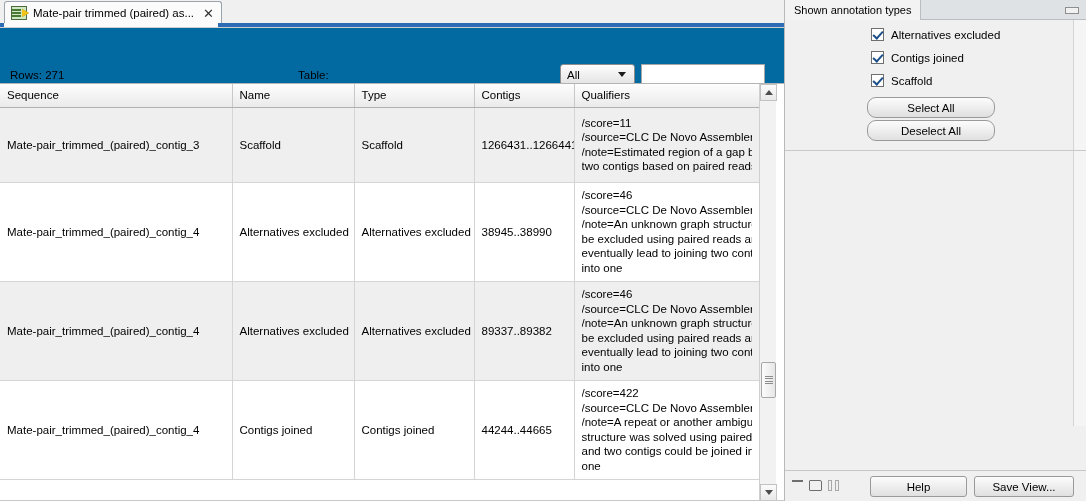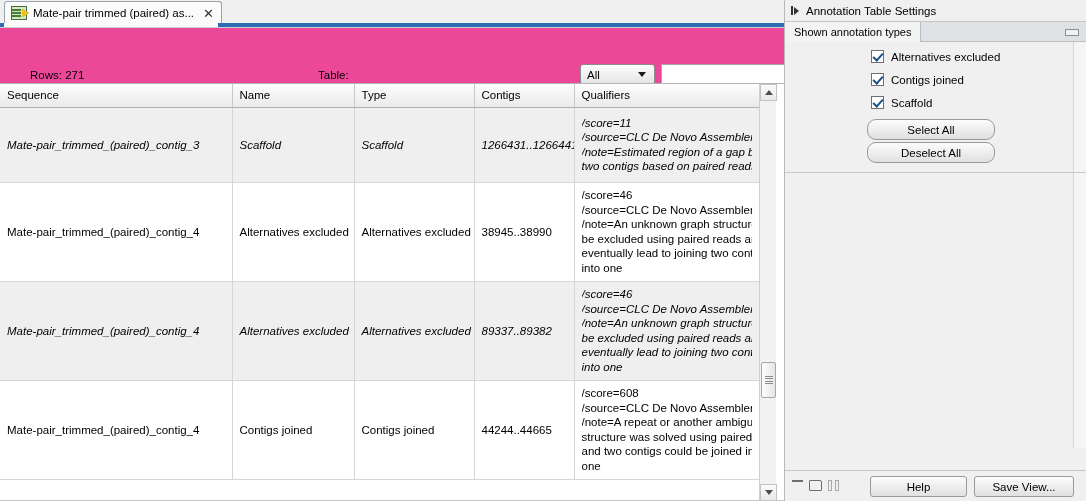--- a/index.html
+++ b/index.html
@@ -54,21 +54,21 @@
   .ico-tablearrow .arw {
     position: absolute; right: -2px; top: 3px; width: 0; height: 0;
     border-left: 7px solid #f0c419;
     border-top: 4px solid transparent; border-bottom: 4px solid transparent;
     filter: drop-shadow(0 0 0.5px #8a6d00);
   }
 
   
   .main {
     position: absolute; left: 0; top: 27px; width: 784px; height: 474px;
-    background: #ec4899; border-top: 1px solid #cfcfcf; padding-left: 20px;
+    background: #0369a1; border-top: 1px solid #cfcfcf;
   }
   .filterbar {
     position: relative; height: 55px;
   }
   .rows-label { position: absolute; left: 10px; top: 41px; font-size: 11.5px; }
   .filter-label { position: absolute; left: 298px; top: 41px; font-size: 11.5px; }
 
   .combo {
     position: absolute; left: 560px; top: 36px; width: 75px; height: 21px;
     background: linear-gradient(#fdfdfd, #e3e3e3);
@@ -98,21 +98,21 @@
     height: 23px; background: linear-gradient(#fdfdfd, #eaeaea);
     border-right: 1px solid #c8c8c8; border-bottom: 1px solid #b0b0b0;
     font-weight: normal; font-size: 11.5px; text-align: left;
     padding-left: 7px; color: #000; margin-left: 14px;
   }
   table.grid td {
     border-right: 1px solid #d5d5d5; border-bottom: 1px solid #d5d5d5;
     font-size: 11.5px; padding: 0 7px; vertical-align: middle;
     overflow: hidden; white-space: nowrap;
   }
-  tr.alt td { background: #efefef; font-style: italic; }
+  tr.alt td { background: #efefef; }
   tr.norm td { background: #ffffff; }
   td.qual { vertical-align: top; padding-top: 6px; line-height: 14.5px; white-space: normal; }
   td.qual .qline { white-space: nowrap; overflow: hidden; }
 
   
   .vsb {
     position: absolute; left: 759px; top: 0; width: 17px; height: 417px;
     background: #f2f2f2; border-left: 1px solid #cfcfcf;
   }
   .vsb-btn {
@@ -311,21 +311,21 @@
                 <div class="qline">eventually lead to joining two contigs</div>
                 <div class="qline">into one</div>
               </td>
             </tr>
             <tr class="norm" style="height: 99px;">
               <td>Mate-pair_trimmed_(paired)_contig_4</td>
               <td>Contigs joined</td>
               <td>Contigs joined</td>
               <td>44244..44665</td>
               <td class="qual">
-                <div class="qline">/score=608</div>
+                <div class="qline">/score=422</div>
                 <div class="qline">/source=CLC De Novo Assembler</div>
                 <div class="qline">/note=A repeat or another ambiguous</div>
                 <div class="qline">structure was solved using paired reads</div>
                 <div class="qline">and two contigs could be joined into</div>
                 <div class="qline">one</div>
               </td>
             </tr>
           </tbody>
       </table>
 
@@ -350,27 +350,20 @@
     <div class="bottombar">
       
       
       
       
     </div>
   </div>
 
   <div class="sidebar">
 
-    <div class="sb-header">
-      <span class="expand-ico">
-        <span class="bar"></span>
-          <span class="tri"></span>
-      </span>
-      <span class="sb-header-title">Annotation Table Settings</span>
-    </div>
 
     <div class="sb-tabrow">
       <div class="sb-tab">
         <span>Shown annotation types</span>
       </div>
       <div class="sb-min"></div>
     </div>
 
     <div class="sb-body">
       <div class="sb-scroll"></div>

